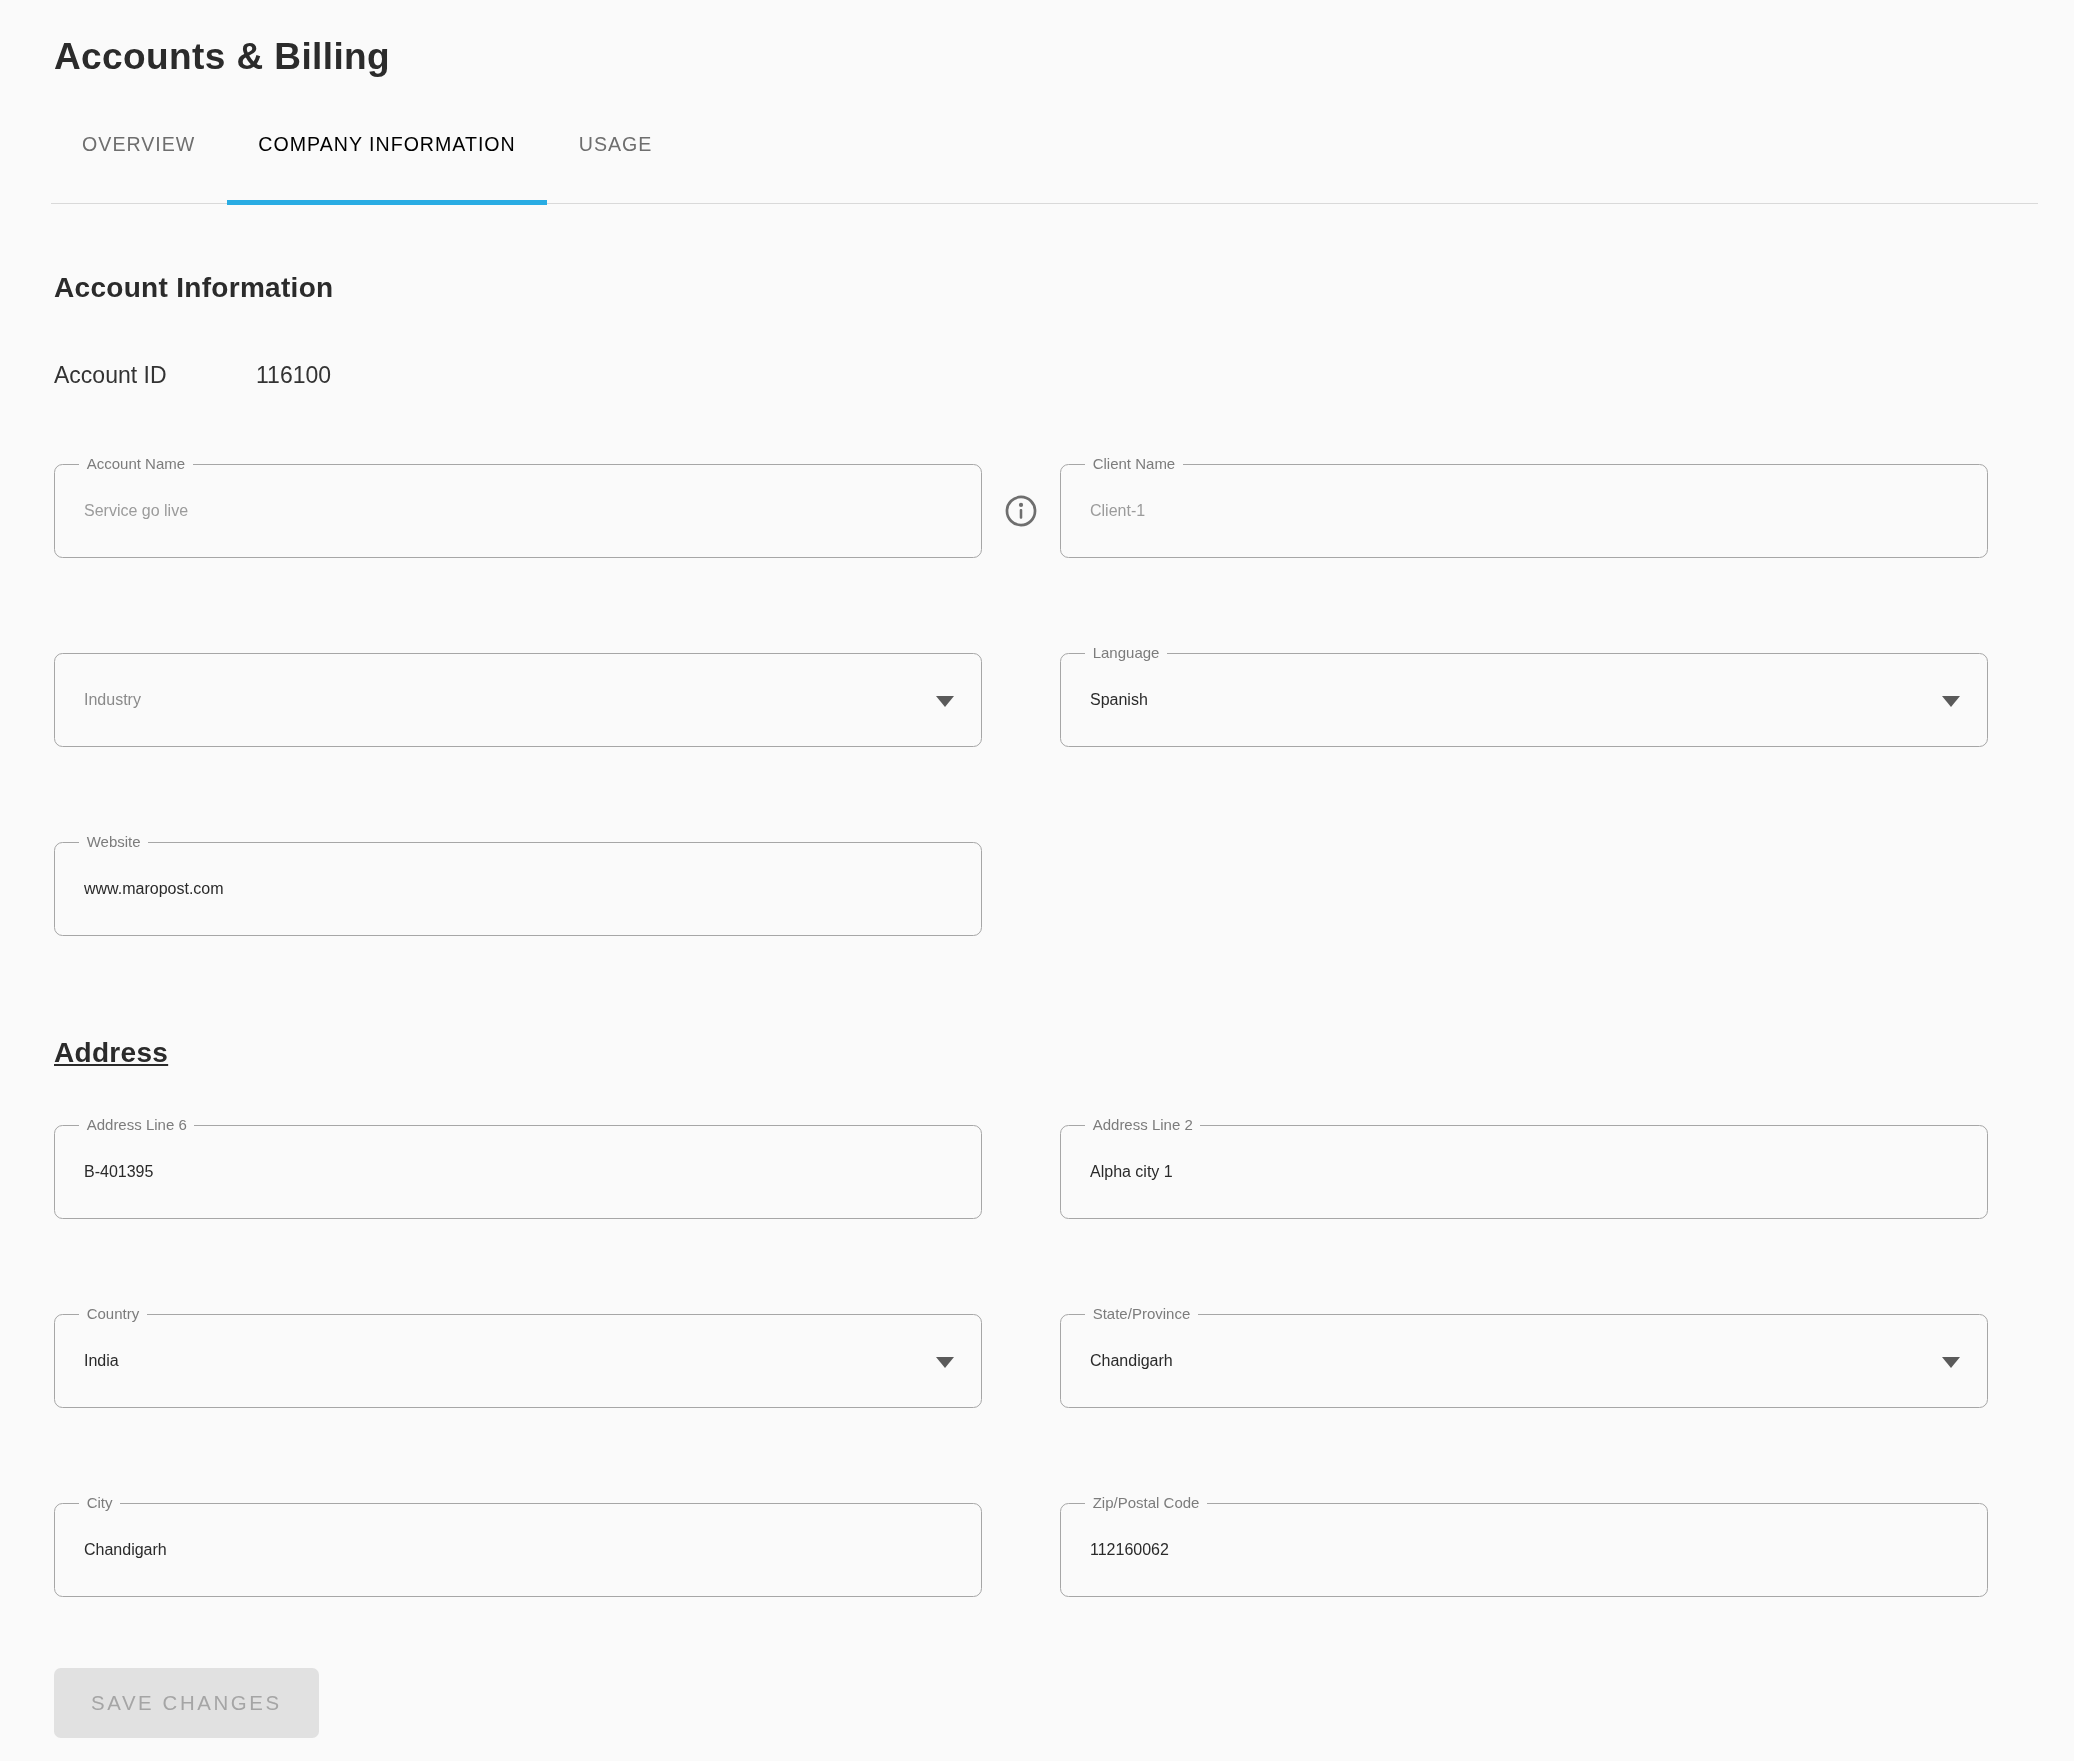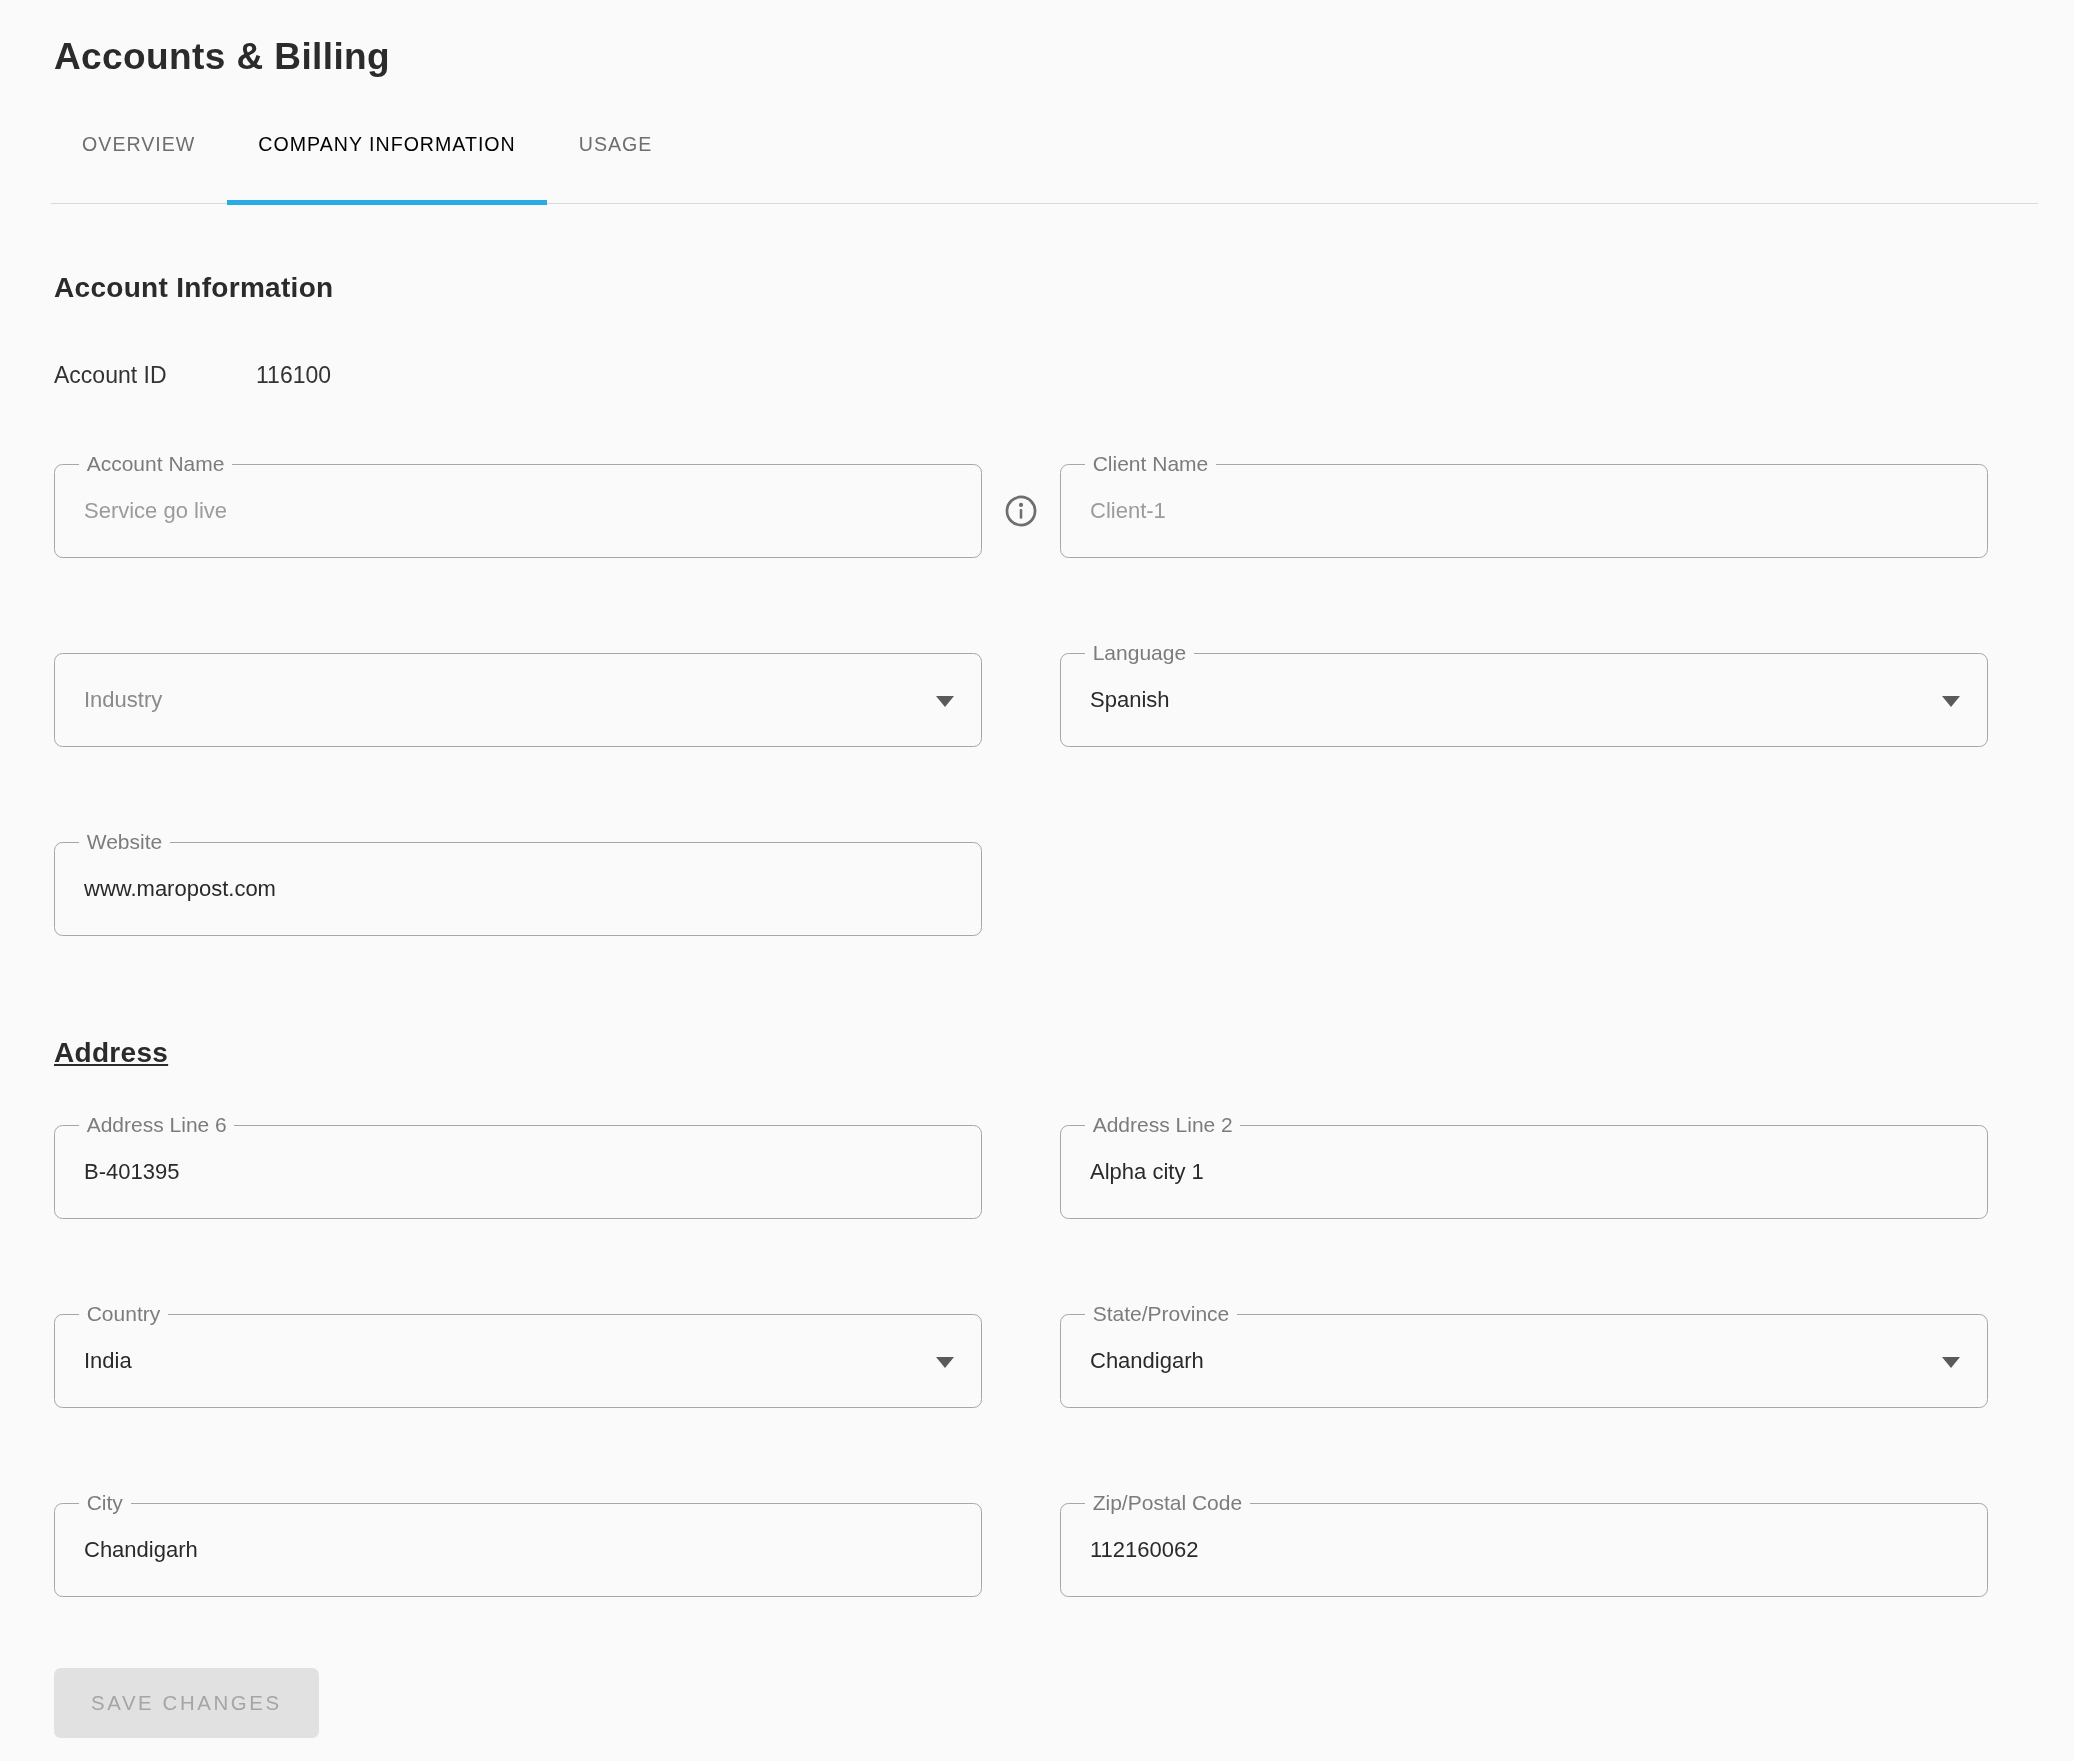--- a/index.html
+++ b/index.html
@@ -93,29 +93,29 @@
     display: flex;
     align-items: center;
     background: transparent;
   }
   .field-label {
     position: absolute;
     top: -12px;
     left: 24px;
     padding: 0 7.7px;
     background: #fafafa;
-    font-size: 21px;
+    font-size: 15px;
     line-height: 22px;
     color: #7c7c7c;
     white-space: nowrap;
   }
   .field-value {
     padding-left: 29px;
     padding-right: 60px;
-    font-size: 22px;
+    font-size: 16px;
     color: #2a2a2a;
     white-space: nowrap;
     overflow: hidden;
   }
   .field.disabled .field-value { color: #9b9b9b; }
   .field.placeholder .field-value { color: #8a8a8a; }
   .field.select { cursor: pointer; }
   .dropdown-arrow {
     position: absolute;
     right: 27px;

